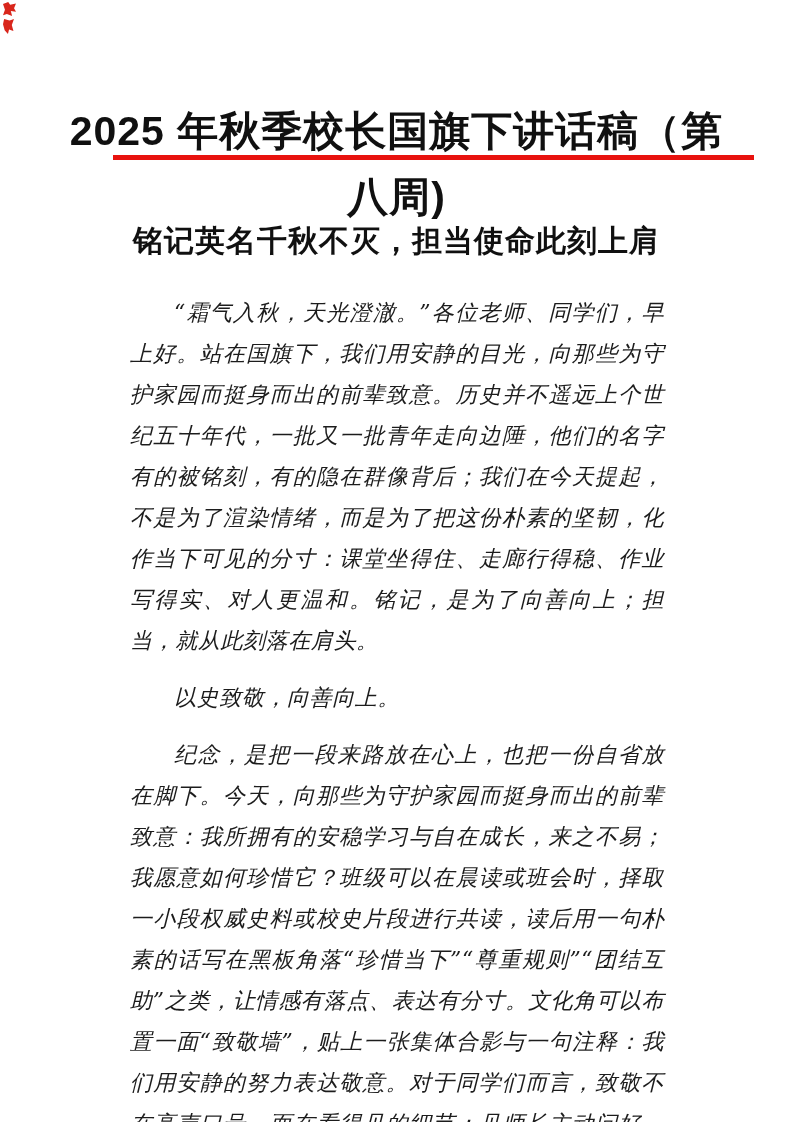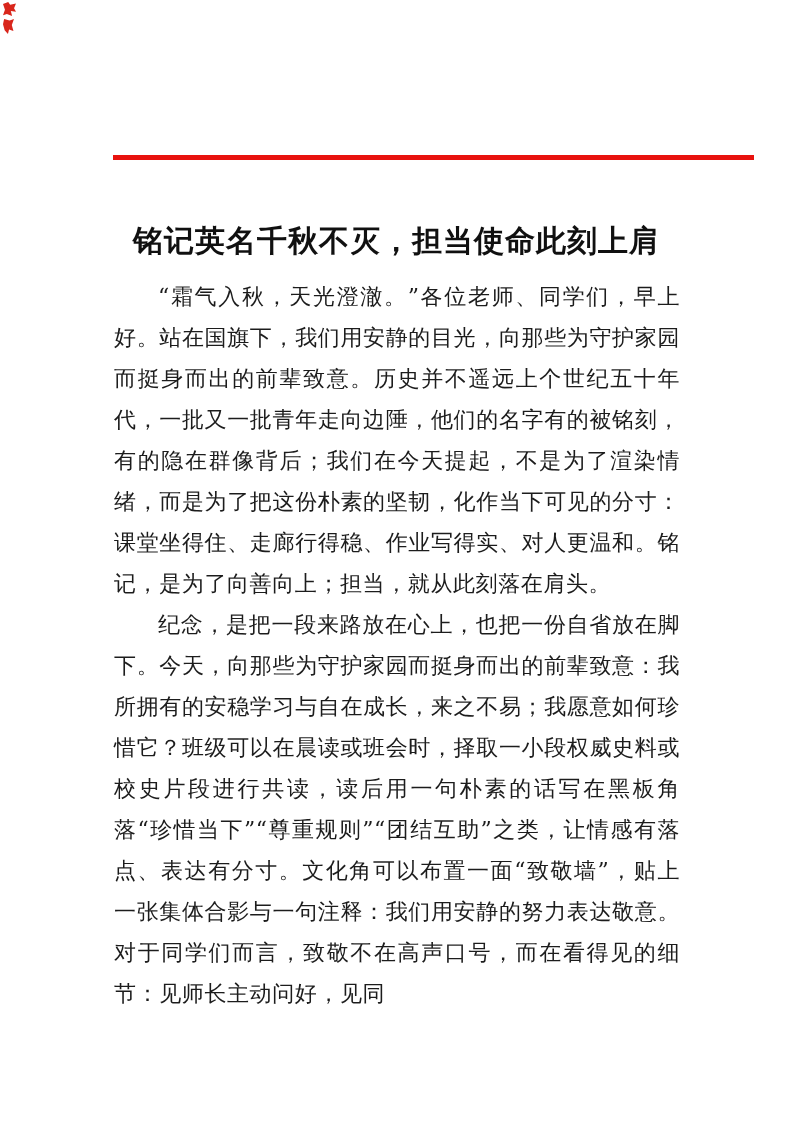--- a/index.html
+++ b/index.html
@@ -75,35 +75,41 @@
     left: 114px;
     width: 566px;
     font-family: "DejaVu Serif", "Liberation Serif", serif;
     font-size: 22px;
     letter-spacing: 0.6px;
     line-height: 41px;
     text-align: justify;
     color: #1c1c1c;
   }
   .body-text p {
-    margin: 0;
+    margin: 16px;
     text-indent: 2em;
+    font-style: italic;
   }
 </style>
 </head>
 <body>
 
 <div class="page">
 
   <span class="mark mark-a"></span>
   <span class="mark mark-b"></span>
 
+  <div class="title-block">
+    <div class="title-line">2025 年秋季校长国旗下讲话稿（第</div>
+    <div class="title-line">八周)</div>
+  </div>
 
   <div class="title-underline"></div>
 
   <div class="subtitle">铭记英名千秋不灭，担当使命此刻上肩</div>
 
   <div class="body-text">
     <p>“霜气入秋，天光澄澈。”各位老师、同学们，早上好。站在国旗下，我们用安静的目光，向那些为守护家园而挺身而出的前辈致意。历史并不遥远上个世纪五十年代，一批又一批青年走向边陲，他们的名字有的被铭刻，有的隐在群像背后；我们在今天提起，不是为了渲染情绪，而是为了把这份朴素的坚韧，化作当下可见的分寸：课堂坐得住、走廊行得稳、作业写得实、对人更温和。铭记，是为了向善向上；担当，就从此刻落在肩头。</p>
+    <p>以史致敬，向善向上。</p>
     <p>纪念，是把一段来路放在心上，也把一份自省放在脚下。今天，向那些为守护家园而挺身而出的前辈致意：我所拥有的安稳学习与自在成长，来之不易；我愿意如何珍惜它？班级可以在晨读或班会时，择取一小段权威史料或校史片段进行共读，读后用一句朴素的话写在黑板角落“珍惜当下”“尊重规则”“团结互助”之类，让情感有落点、表达有分寸。文化角可以布置一面“致敬墙”，贴上一张集体合影与一句注释：我们用安静的努力表达敬意。对于同学们而言，致敬不在高声口号，而在看得见的细节：见师长主动问好，见同</p>
   </div>
 
 </div>
 
 </body></html>

